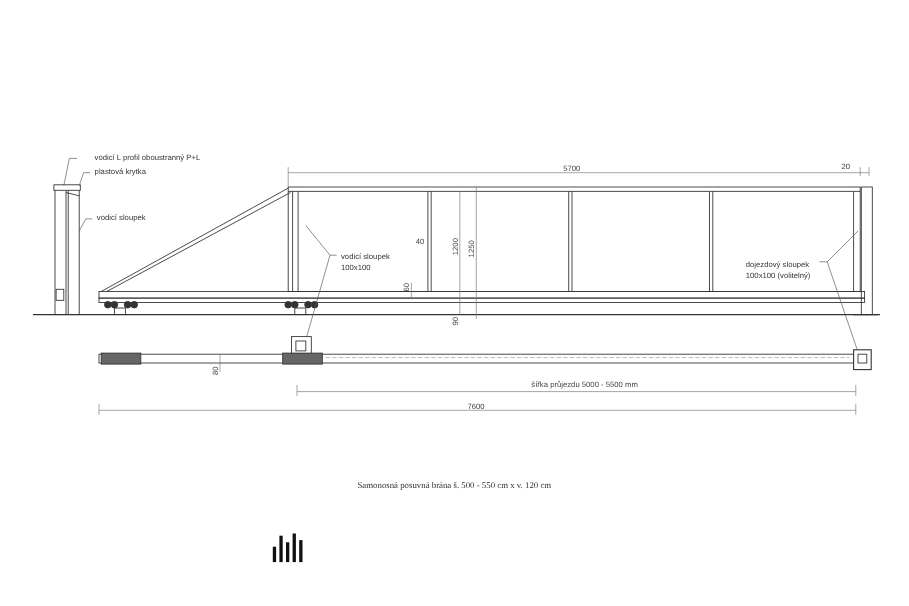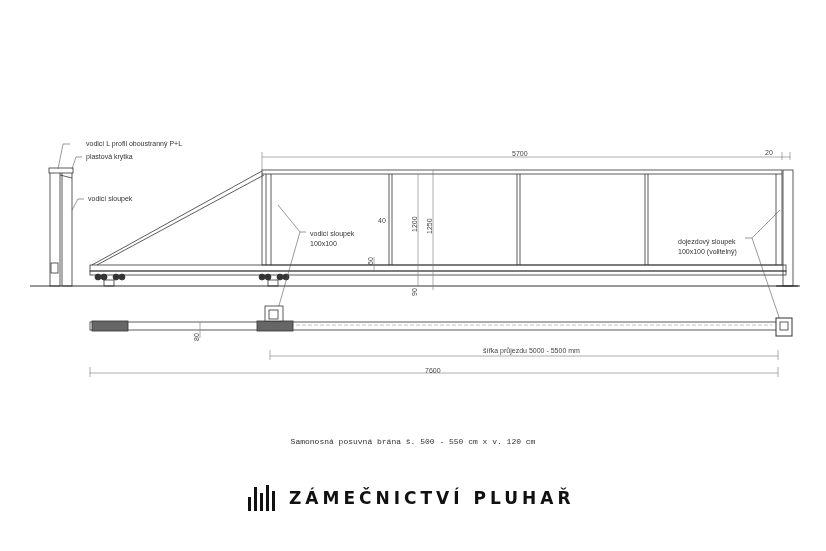--- a/index.html
+++ b/index.html
@@ -1,21 +1,21 @@
 <!DOCTYPE html>
 <html><head>
 <meta charset="utf-8">
 <style>
   html, body { margin: 0; padding: 0; background: #ffffff; }
   body { width: 826px; height: 551px; position: relative; overflow: hidden; font-family: "Liberation Sans", sans-serif; }
   #drawing { position: absolute; left: 0; top: 0; }
   .lbl { position: absolute; font-family: "Liberation Sans", sans-serif; font-size: 7px; color: #333; white-space: nowrap; line-height: 1; }
   .dim { position: absolute; font-family: "Liberation Sans", sans-serif; font-size: 7px; color: #444; white-space: nowrap; line-height: 1; }
   .vert { transform: rotate(-90deg); transform-origin: left top; }
-  .caption { position: absolute; left: 0; width: 826px; top: 437px; text-align: center; font-size: 8px; color: #333; font-family: Liberation Mono, monospace; }
+  .caption { position: absolute; left: 0; width: 826px; top: 437px; text-align: center; font-size: 8px; color: #333; font-family: Liberation Serif, serif; }
   .logo { position: absolute; left: 248px; top: 485px; display: flex; align-items: center; }
   .logo-mark { display: flex; gap: 3px; align-items: flex-end; height: 26px; margin-right: 14px; }
   .logo-mark span { display: block; width: 3px; background: #111; }
   .logo-text { font-family: "DejaVu Sans", sans-serif; font-weight: bold; font-size: 17px; letter-spacing: 4px; color: #111; }
 </style>
 </head>
 <body>
 
 <svg id="drawing" width="826" height="551" viewBox="0 0 826 551" xmlns="http://www.w3.org/2000/svg">
   <g fill="none" stroke="#333" stroke-width="0.8">
@@ -139,14 +139,13 @@
 <div class="caption">Samonosná posuvná brána š. 500 - 550 cm x v. 120 cm</div>
 
 <div class="logo">
   <div class="logo-mark">
     <span style="height:14px;"></span>
     <span style="height:24px;"></span>
     <span style="height:18px;"></span>
     <span style="height:26px;"></span>
     <span style="height:20px;"></span>
   </div>
-  <div class="logo-text">ZÁMEČNICTVÍ PLUHAŘ</div>
 </div>
 
 </body></html>

